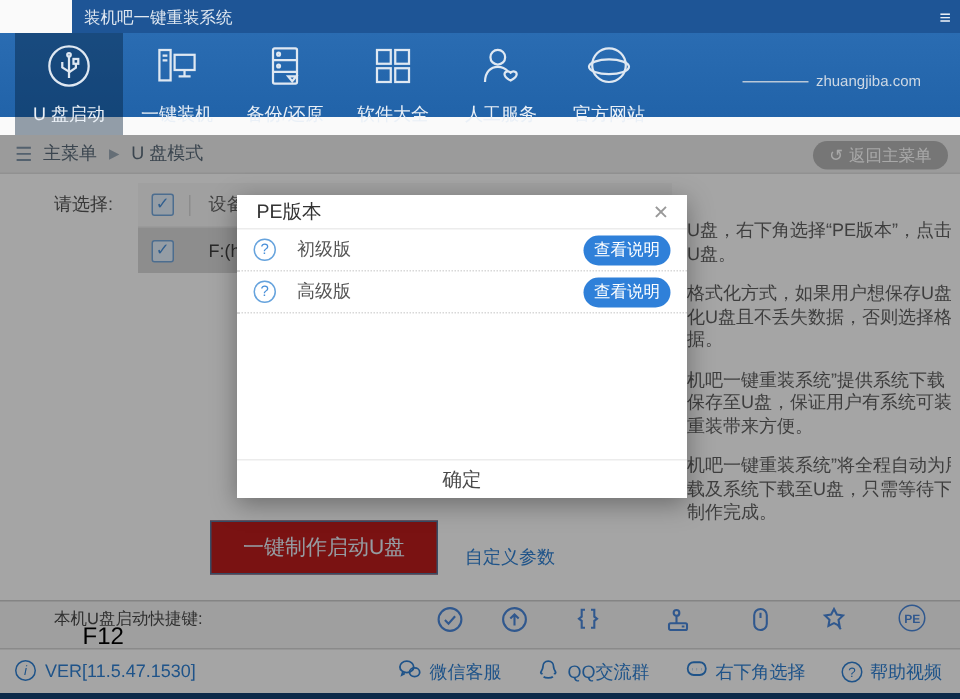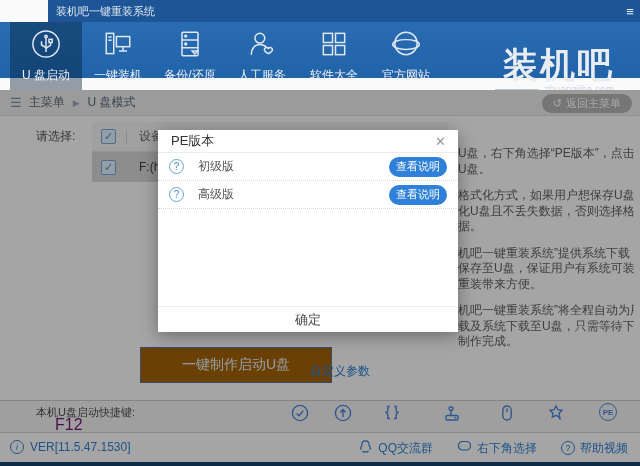--- a/index.html
+++ b/index.html
@@ -38,27 +38,27 @@
   .trow { height:30px; display:flex; align-items:center; }
   .trow.thead { background:#f3f3f3; border-bottom:1px solid #e2e2e2; }
   .trow.selected { background:#d7d7d7; }
   .cbx { width:15px; height:15px; margin-left:9px; border:1px solid #74a6da; background:#e2eefb; border-radius:2px; color:#4a90d9; font-size:11px; line-height:13px; text-align:center; cursor:pointer; }
   .col-div { width:1px; height:14px; background:#d5d5d5; margin-left:10px; }
   .hcell { margin-left:12px; font-size:12px; color:#666; }
   .dcell { margin-left:23px; font-size:12px; color:#3f3f3f; white-space:nowrap; }
   .instructions { position:absolute; left:458px; top:30px; width:176px; font-size:12px; color:#5f5f5f; line-height:15.5px; }
   .instructions .iline { white-space:nowrap; overflow:hidden; }
   .instructions .para-start { margin-top:11px; }
-  .make-btn { position:absolute; left:140px; top:231px; width:192px; height:36px; background:#a16207; border:1px solid #54749a; color:#e3edf6; font-size:14px; display:flex; align-items:center; justify-content:center; cursor:pointer; }
+  .make-btn { position:absolute; left:140px; top:231px; width:152px; height:36px; background:#b91c1c; border:1px solid #54749a; color:#e3edf6; font-size:14px; display:flex; align-items:center; justify-content:center; cursor:pointer; }
   .custom-link { position:absolute; left:310px; top:247px; font-size:12px; color:#2f7fd0; cursor:pointer; }
 
   
   .hotkeybar { position:absolute; left:0; top:400px; width:640px; height:32px; background:#f2f2f2; border-top:1px solid #c8c8c8; }
   .hk-label { position:absolute; left:36px; top:4px; font-size:11px; color:#4a4a4a; }
-  .hk-key { position:absolute; left:55px; top:15px; font-size:16px; color:#701a75; }
+  .hk-key { position:absolute; left:55px; top:15px; font-size:16px; color:#000000; }
   .tools { position:absolute; right:4px; top:2px; display:flex; }
   .tool { padding:0 8px; display:flex; flex-direction:column; align-items:center; cursor:pointer;gap:48px; }
   .tool svg { stroke:#4a86d8; fill:none; stroke-width:1.4; }
   .tool .tlabel { font-size:11px; color:#3c76c4; margin-top:0px; white-space:nowrap; }
   .pe-circle { width:18px; height:18px; border:1.4px solid #4a86d8; border-radius:50%; color:#4a86d8; font-size:8px; font-weight:bold; display:flex; align-items:center; justify-content:center; }
 
   
   .statusbar { position:absolute; left:0; top:432px; width:640px; height:30px; background:#fbfbfb; border-top:1px solid #d2d2d2; }
   .ver { position:absolute; left:10px; top:7px; display:flex; align-items:center; gap:6px; color:#2f7fd0; font-size:12px; cursor:pointer; }
   .ico-circle { width:14px; height:14px; border:1.2px solid #2f7fd0; border-radius:50%; font-size:9px; font-style:italic; display:flex; align-items:center; justify-content:center; color:#2f7fd0; }
@@ -128,50 +128,49 @@
               <circle cx="11" cy="7.6" r="0.9"></circle>
               <circle cx="11" cy="15" r="0.9"></circle>
               <path d="M17 21.5 h5 l-2.5 3 z"></path>
             </svg>
         </span>
         <span class="nlabel">备份/还原</span>
       </div>
       <div class="nav-item">
         <span>
           <svg width="32" height="32" viewBox="0 0 30 30">
-              <circle cx="13" cy="9.5" r="4.6"></circle>
-              <path d="M5 25 c0-6.5 3.8-9.5 8-9.5 c2.6 0 4.8 1.1 6.3 2.8"></path>
-              <path d="M21 19.2 c1.4-1.4 3.8-0.9 3.8 1 c0 1.9-3.8 3.9-3.8 3.9 s-3.8-2-3.8-3.9 c0-1.9 2.4-2.4 3.8-1 z"></path>
-            </svg>
-        </span>
-        <span class="nlabel">人工服务</span>
-      </div>
-      <div class="nav-item">
-        <span>
-          <svg width="32" height="32" viewBox="0 0 30 30">
               <rect x="5" y="5" width="8.6" height="8.6"></rect>
               <rect x="16.4" y="5" width="8.6" height="8.6"></rect>
               <rect x="5" y="16.4" width="8.6" height="8.6"></rect>
               <rect x="16.4" y="16.4" width="8.6" height="8.6"></rect>
             </svg>
         </span>
         <span class="nlabel">软件大全</span>
       </div>
       <div class="nav-item">
         <span>
           <svg width="32" height="32" viewBox="0 0 30 30">
+              <circle cx="13" cy="9.5" r="4.6"></circle>
+              <path d="M5 25 c0-6.5 3.8-9.5 8-9.5 c2.6 0 4.8 1.1 6.3 2.8"></path>
+              <path d="M21 19.2 c1.4-1.4 3.8-0.9 3.8 1 c0 1.9-3.8 3.9-3.8 3.9 s-3.8-2-3.8-3.9 c0-1.9 2.4-2.4 3.8-1 z"></path>
+            </svg>
+        </span>
+        <span class="nlabel">人工服务</span>
+      </div>
+      <div class="nav-item">
+        <span>
+          <svg width="32" height="32" viewBox="0 0 30 30">
               <circle cx="15" cy="14.5" r="10.5"></circle>
               <ellipse cx="15" cy="15.5" rx="12.5" ry="4.6"></ellipse>
             </svg>
         </span>
         <span class="nlabel">官方网站</span>
       </div>
     </div>
     <div class="logo">
-      <div class="big">装机吧</div>
       <div class="tag">
         <span class="tagline"></span>
         <span class="dom">zhuangjiba.com</span>
       </div>
     </div>
   </div>
 
   <div class="breadcrumb">
     <span class="bc-menu-icon">☰</span>
     <span>主菜单</span>
@@ -271,20 +270,28 @@
     </div>
   </div>
 
   <div class="statusbar">
     <div class="ver">
       <span class="ico-circle">i</span>
       <span>VER[11.5.47.1530]</span>
     </div>
     <div class="status-links">
       <div class="slink">
+        <span><svg width="16" height="15" viewBox="0 0 16 15">
+              <ellipse cx="6.2" cy="5.6" rx="4.6" ry="3.8"></ellipse>
+              <path d="M3.5 9 l-.6 2 2-1"></path>
+              <ellipse cx="11.4" cy="9.2" rx="3.4" ry="2.9"></ellipse>
+            </svg></span>
+        <span>微信客服</span>
+      </div>
+      <div class="slink">
         <span><svg width="15" height="15" viewBox="0 0 15 15">
               <path d="M7.5 1.8 c-2.2 0-3.6 1.8-3.6 4 c0 1-.6 2-1.2 3 c-.5.9.3 1.6 1 1.1 M7.5 1.8 c2.2 0 3.6 1.8 3.6 4 c0 1 .6 2 1.2 3 c.5.9-.3 1.6-1 1.1 M4.4 12.2 c1.2 1 5 1 6.2 0"></path>
             </svg></span>
         <span>QQ交流群</span>
       </div>
       <div class="slink">
         <span><svg width="15" height="15" viewBox="0 0 15 15">
               <rect x="1.5" y="2.5" width="12" height="8.5" rx="4"></rect>
               <path d="M4.5 7.2 h.2 M7.5 7.2 h.2 M10.5 7.2 h.2" stroke-width="1.6"></path>
             </svg></span>

